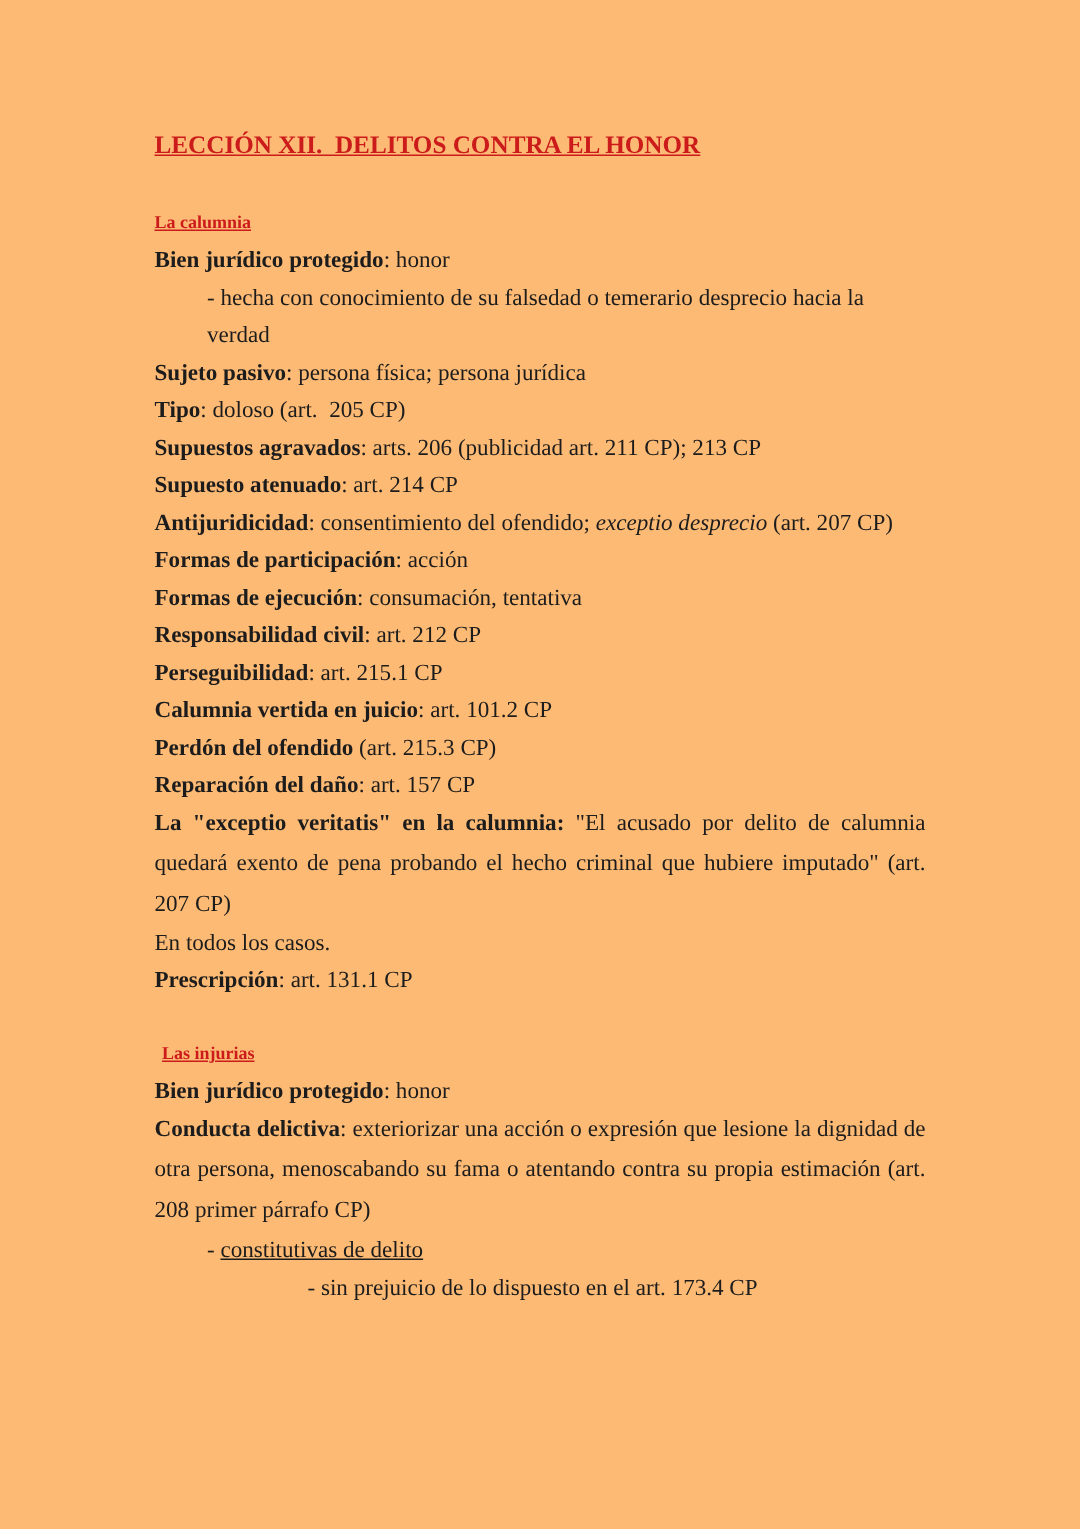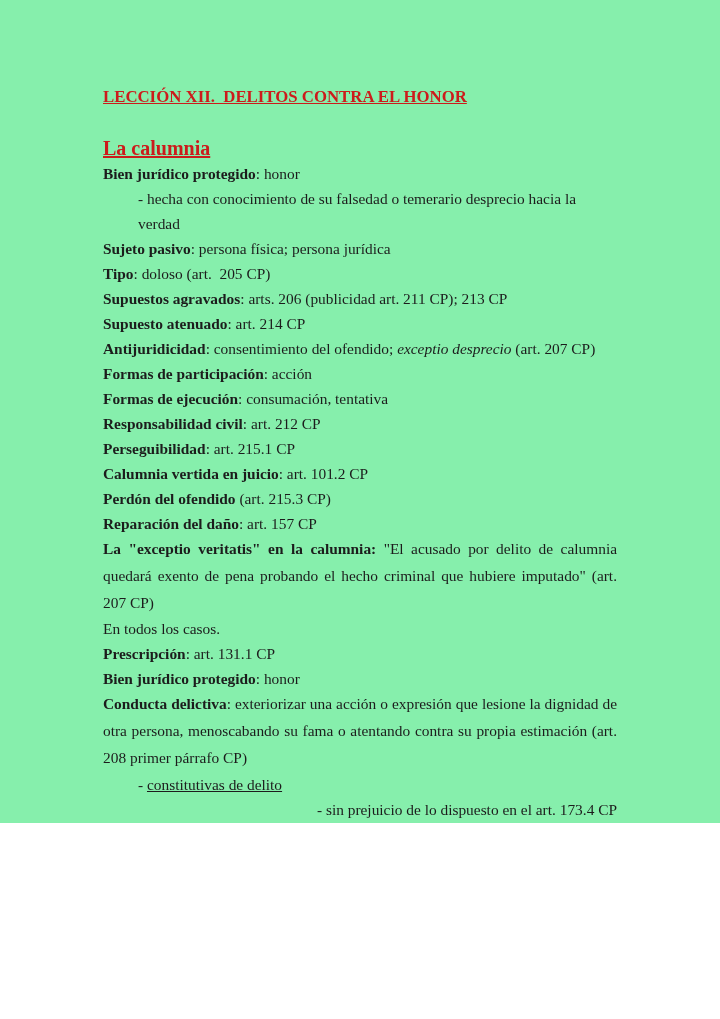--- a/index.html
+++ b/index.html
@@ -3,22 +3,22 @@
 <meta charset="utf-8">
 <style>
   html, body {
     margin: 0;
     padding: 0;
     background: #ffffff;
   }
   .page {
     position: relative;
     width: 720px;
-    height: 823px;
-    background: #86efac;
+    height: 1019px;
+    background: #fdba74;
     overflow: hidden;
   }
   .content {
     position: absolute;
     left: 103px;
     top: 84px;
     width: 514px;
     font-family: "Liberation Serif", "DejaVu Serif", serif;
     font-size: 15.4px;
     color: #1c1c1c;
@@ -26,21 +26,21 @@
   .doc-title {
     font-size: 16.8px;
     font-weight: bold;
     color: #cc1b1b;
     text-decoration: underline;
     margin: 0 0 27px 0;
     line-height: 25px;
     white-space: pre-wrap;
   }
   .heading {
-    font-size: 20px;
+    font-size: 12px;
     font-weight: bold;
     color: #cc1b1b;
     text-decoration: underline;
     margin: 0;
     line-height: 25px;
   }
   .heading.second {
     margin-top: 24px;
     margin-left: 5px;
   }
@@ -56,23 +56,22 @@
     line-height: 26.8px;
     text-align: justify;
   }
   .hang {
     margin: 0 0 0 40px;
     text-indent: 43px;
     text-align: justify;
     line-height: 26px;
   }
   .ind3 {
-    margin-left: 64px;
+    margin-left: 102px;
     line-height: 26px;
-    text-align: right;
   }
   em { font-style: italic; }
   .uline { text-decoration: underline; }
 </style>
 </head>
 <body>
 
 <div class="page">
   <div class="content">
 
@@ -108,20 +107,21 @@
     <p class="line"><b>Perdón del ofendido</b><span> (art. 215.3 CP)</span></p>
 
     <p class="line"><b>Reparación del daño</b><span>: art. 157 CP</span></p>
 
     <p class="para"><b>La "exceptio veritatis" en la calumnia: </b><span>"El acusado por delito de calumnia quedará exento de pena probando el hecho criminal que hubiere imputado" (art. 207 CP)</span></p>
 
     <p class="line">En todos los casos.</p>
 
     <p class="line"><b>Prescripción</b><span>: art. 131.1 CP</span></p>
 
+    <h2 class="heading second">Las injurias</h2>
 
     <p class="line"><b>Bien jurídico protegido</b><span>: honor</span></p>
 
     <p class="para"><b>Conducta delictiva</b><span>: exteriorizar una acción o expresión que lesione la dignidad de otra persona, menoscabando su fama o atentando contra su propia estimación (art. 208 primer párrafo CP)</span></p>
 
     <p class="line ind1"><span>- </span><span class="uline">constitutivas de delito</span></p>
 
 
     <p class="line ind3">- sin prejuicio de lo dispuesto en el art. 173.4 CP</p>
 

